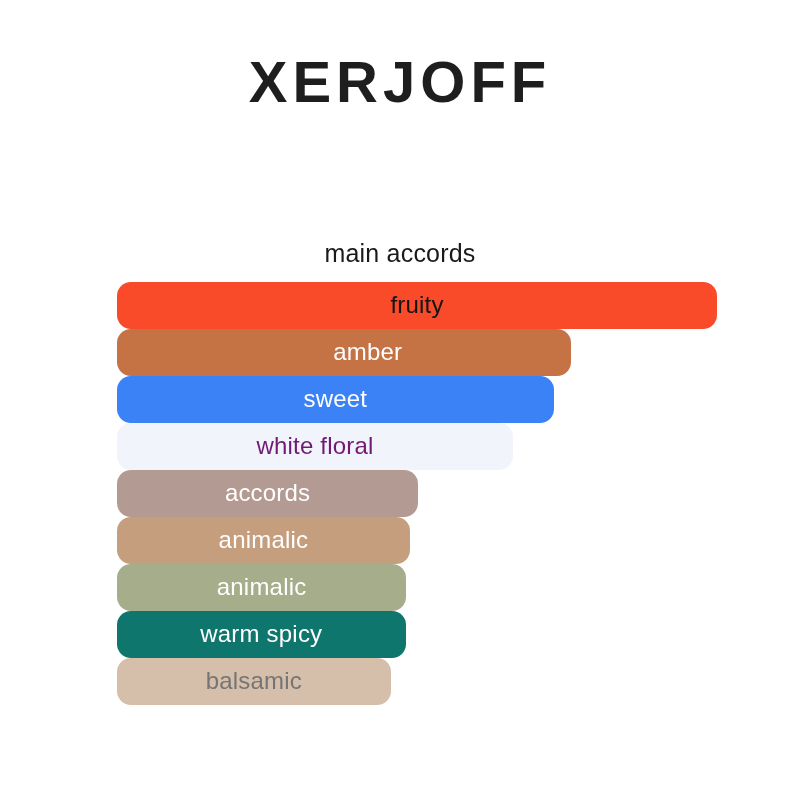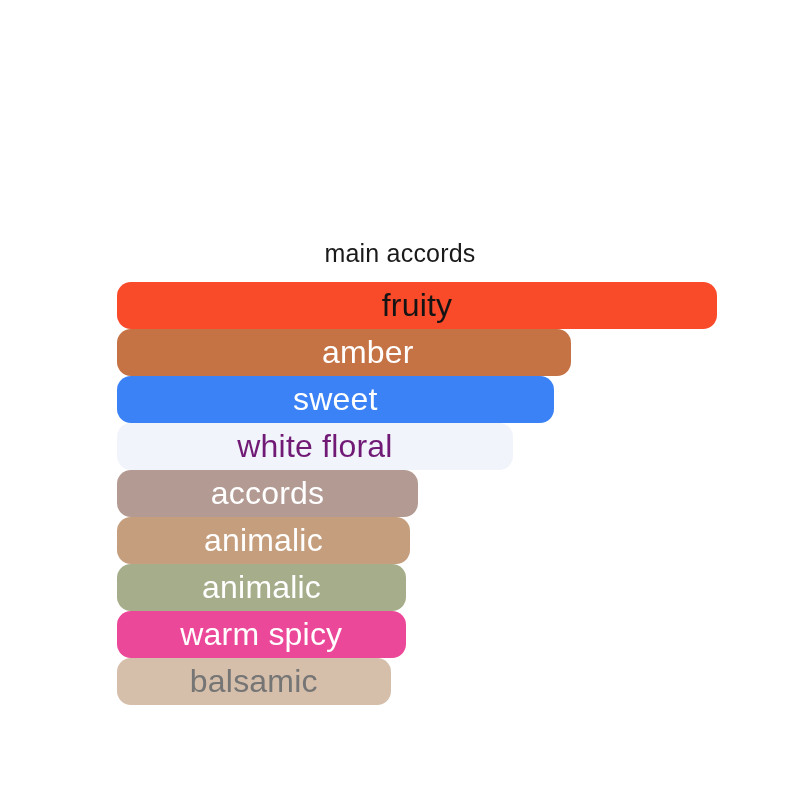--- a/index.html
+++ b/index.html
@@ -82,33 +82,36 @@
     top: 0;
     height: 47px;
     border-radius: 14px;
     display: flex;
     align-items: center;
     justify-content: center;
     box-sizing: border-box;
   }
 
   .accord-label {
-    font-size: 32px;
+    font-size: 24px;
     font-weight: 400;
     line-height: 1;
     white-space: nowrap;
     letter-spacing: 0.2px;
     padding-bottom: 2px;
   }
 </style>
 </head>
 <body>
 
 <div class="page">
 
+  <header class="brand-header">
+    <div class="brand-logo">XERJOFF</div>
+  </header>
 
   <section class="accords-section">
     <h2 class="accords-title">main accords</h2>
 
     <div class="accords-chart" id="accords-chart">
         <div class="accord-row">
           <div class="accord-bar" style="width: 100%; background: rgb(249, 74, 42);">
             <span class="accord-label" style="color: rgb(20, 20, 20);">fruity</span>
           </div>
         </div>
@@ -136,21 +139,21 @@
           <div class="accord-bar" style="width: 48.8%; background: rgb(197, 158, 125);">
             <span class="accord-label" style="color: rgb(255, 255, 255);">animalic</span>
           </div>
         </div>
         <div class="accord-row">
           <div class="accord-bar" style="width: 48.2%; background: rgb(165, 173, 138);">
             <span class="accord-label" style="color: rgb(255, 255, 255);">animalic</span>
           </div>
         </div>
         <div class="accord-row">
-          <div class="accord-bar" style="width: 48.1%; background: #ec4899;">
+          <div class="accord-bar" style="width: 48.1%; background: #0f766e;">
             <span class="accord-label" style="color: rgb(255, 255, 255);">warm spicy</span>
           </div>
         </div>
         <div class="accord-row">
           <div class="accord-bar" style="width: 45.6%; background: rgb(213, 190, 170);">
             <span class="accord-label" style="color: rgb(117, 117, 117);">balsamic</span>
           </div>
         </div>
       </div>
   </section>

